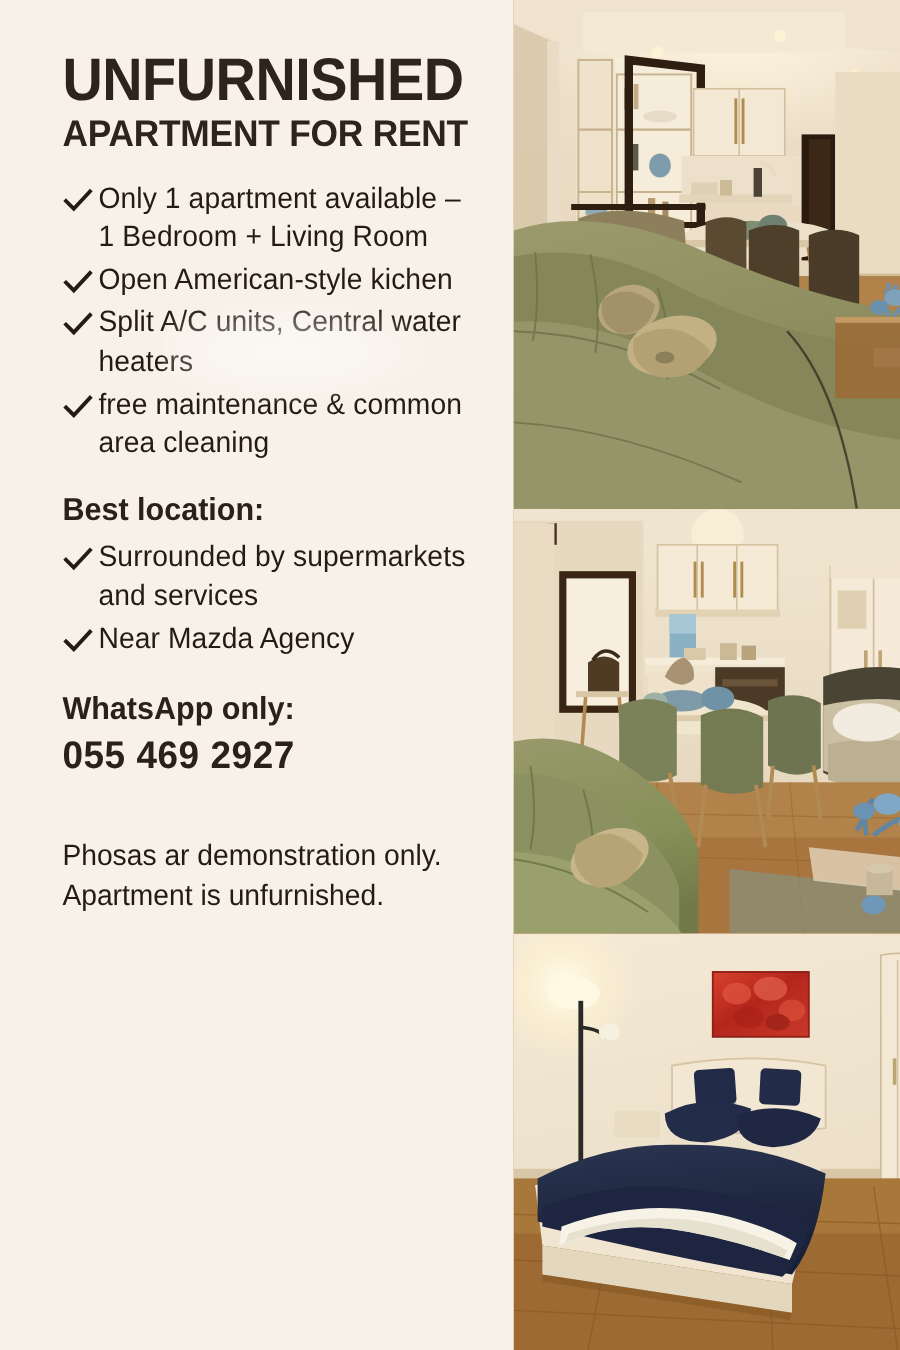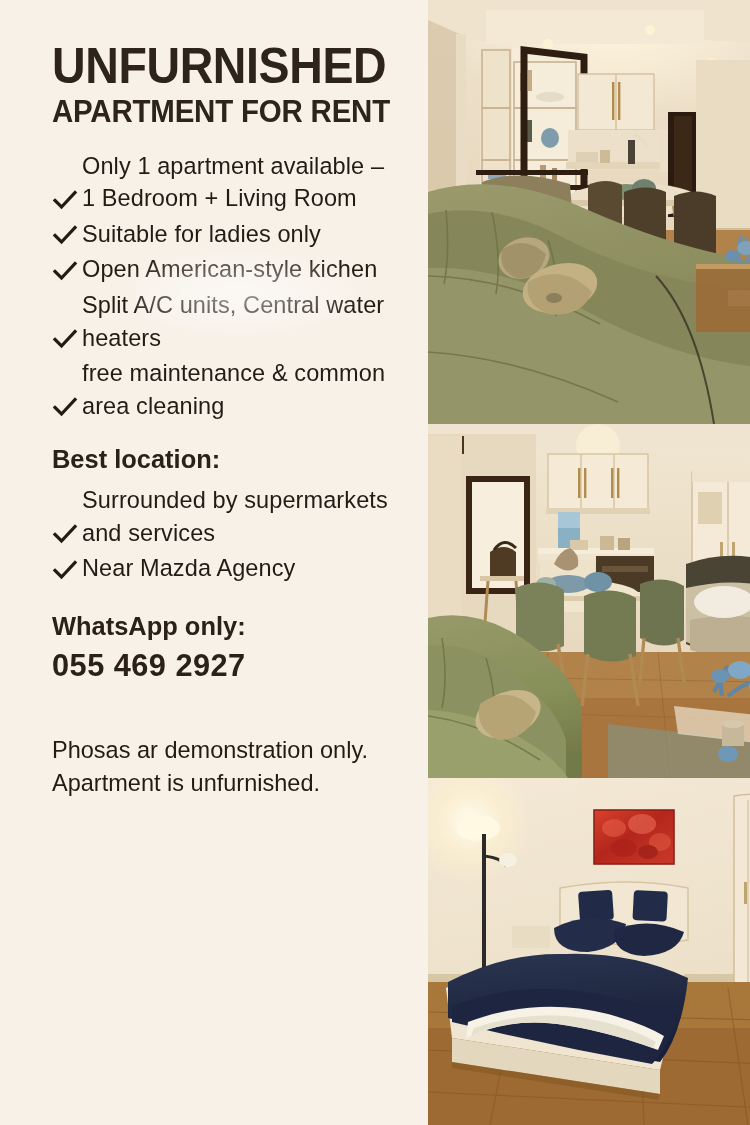--- a/index.html
+++ b/index.html
@@ -53,21 +53,21 @@
     white-space:nowrap;
   }
 
   ul.bullets{
     list-style:none;
     margin:0;
     padding:0;
   }
   ul.bullets li{
     display:flex;
-    align-items:flex-end;
+    align-items:flex-start;
     margin-bottom:3px;
   }
   .chk{
     flex:0 0 auto;
     width:26px;
     height:28px;
     position:relative;
     margin-right:4px;
     margin-top:4px;
   }
@@ -158,28 +158,20 @@
     <h2 class="subheadline">APARTMENT FOR RENT</h2>
 
     <ul class="bullets">
       <li>
         <span class="chk">
           <svg viewBox="0 0 26 26">
               <path d="M3 13.5 L9.5 20 L23 5.5" stroke="#241b14" stroke-width="3.2" fill="none" stroke-linecap="square"></path>
             </svg>
         </span>
         <span class="btext">Only 1 apartment available – 1 Bedroom + Living Room</span>
-      </li>
-      <li>
-        <span class="chk">
-          <svg viewBox="0 0 26 26">
-              <path d="M3 13.5 L9.5 20 L23 5.5" stroke="#241b14" stroke-width="3.2" fill="none" stroke-linecap="square"></path>
-            </svg>
-        </span>
-        <span class="btext">Suitable for ladies only</span>
       </li>
       <li>
         <span class="chk">
           <svg viewBox="0 0 26 26">
               <path d="M3 13.5 L9.5 20 L23 5.5" stroke="#241b14" stroke-width="3.2" fill="none" stroke-linecap="square"></path>
             </svg>
         </span>
         <span class="btext">Open American-style kichen</span>
       </li>
       <li>

